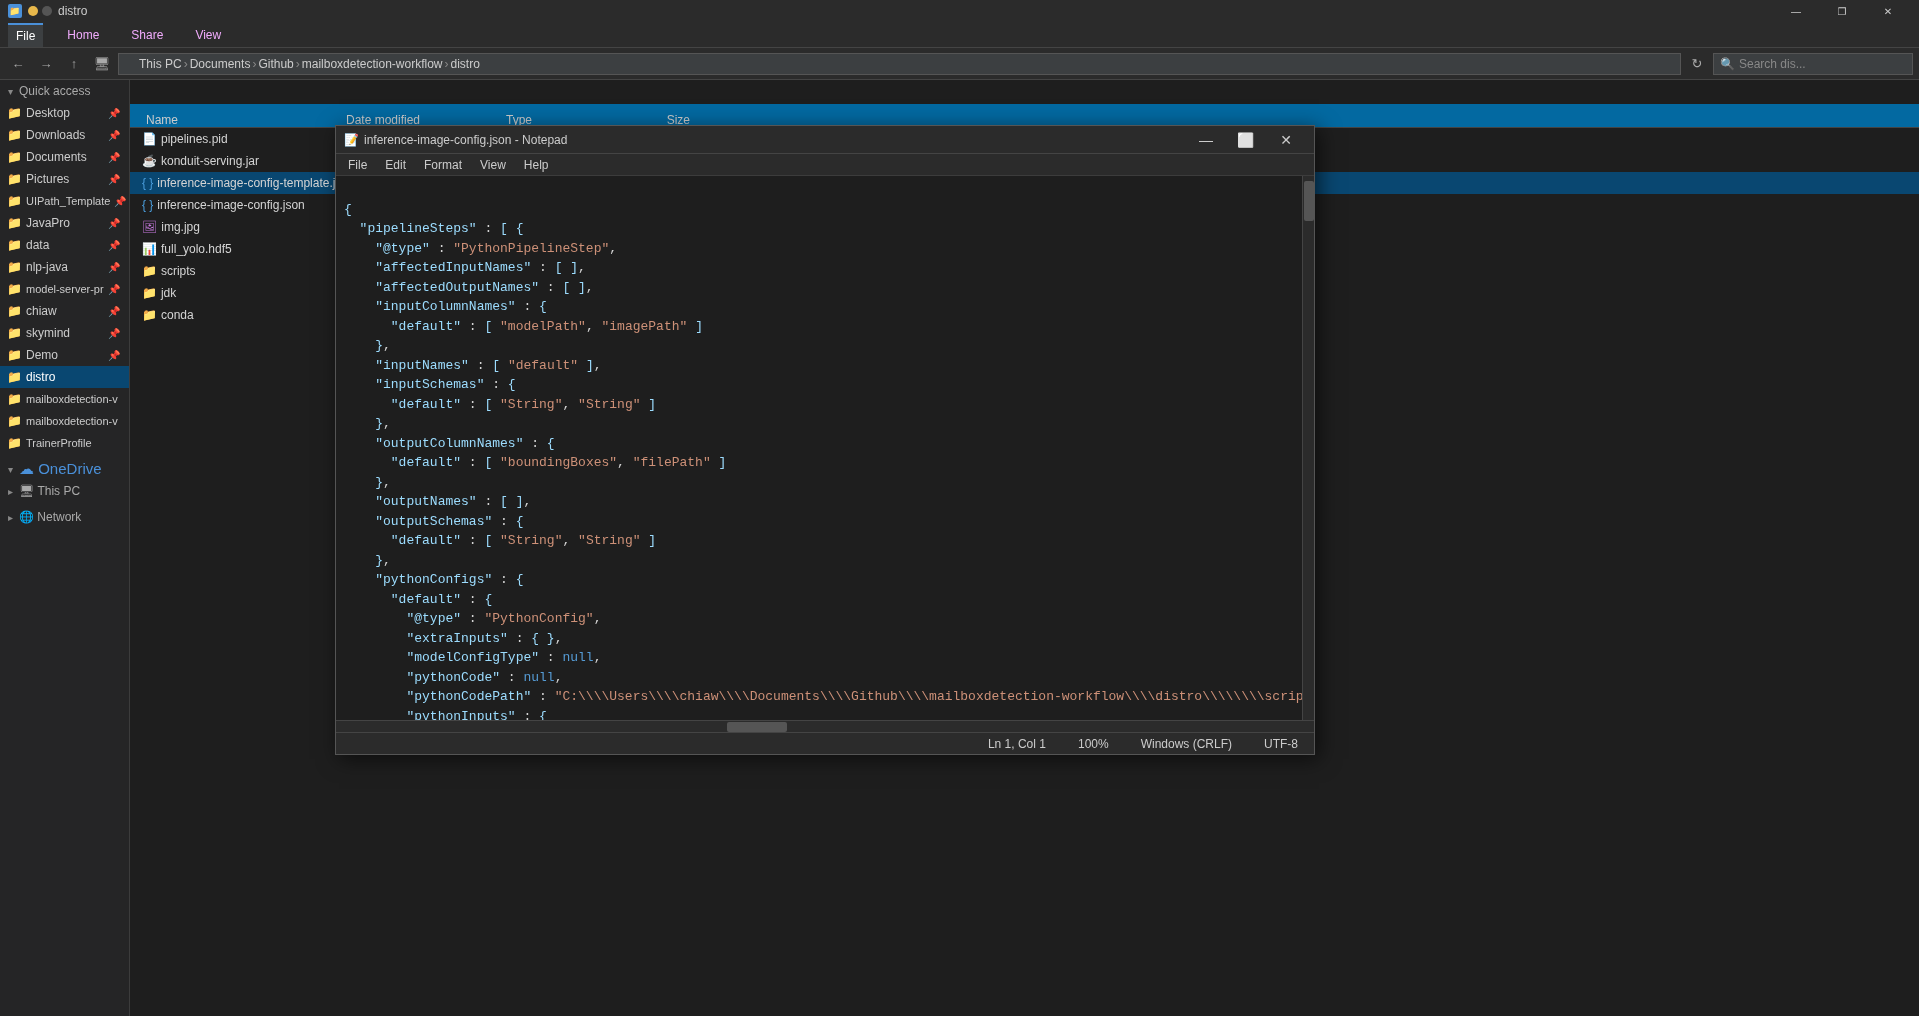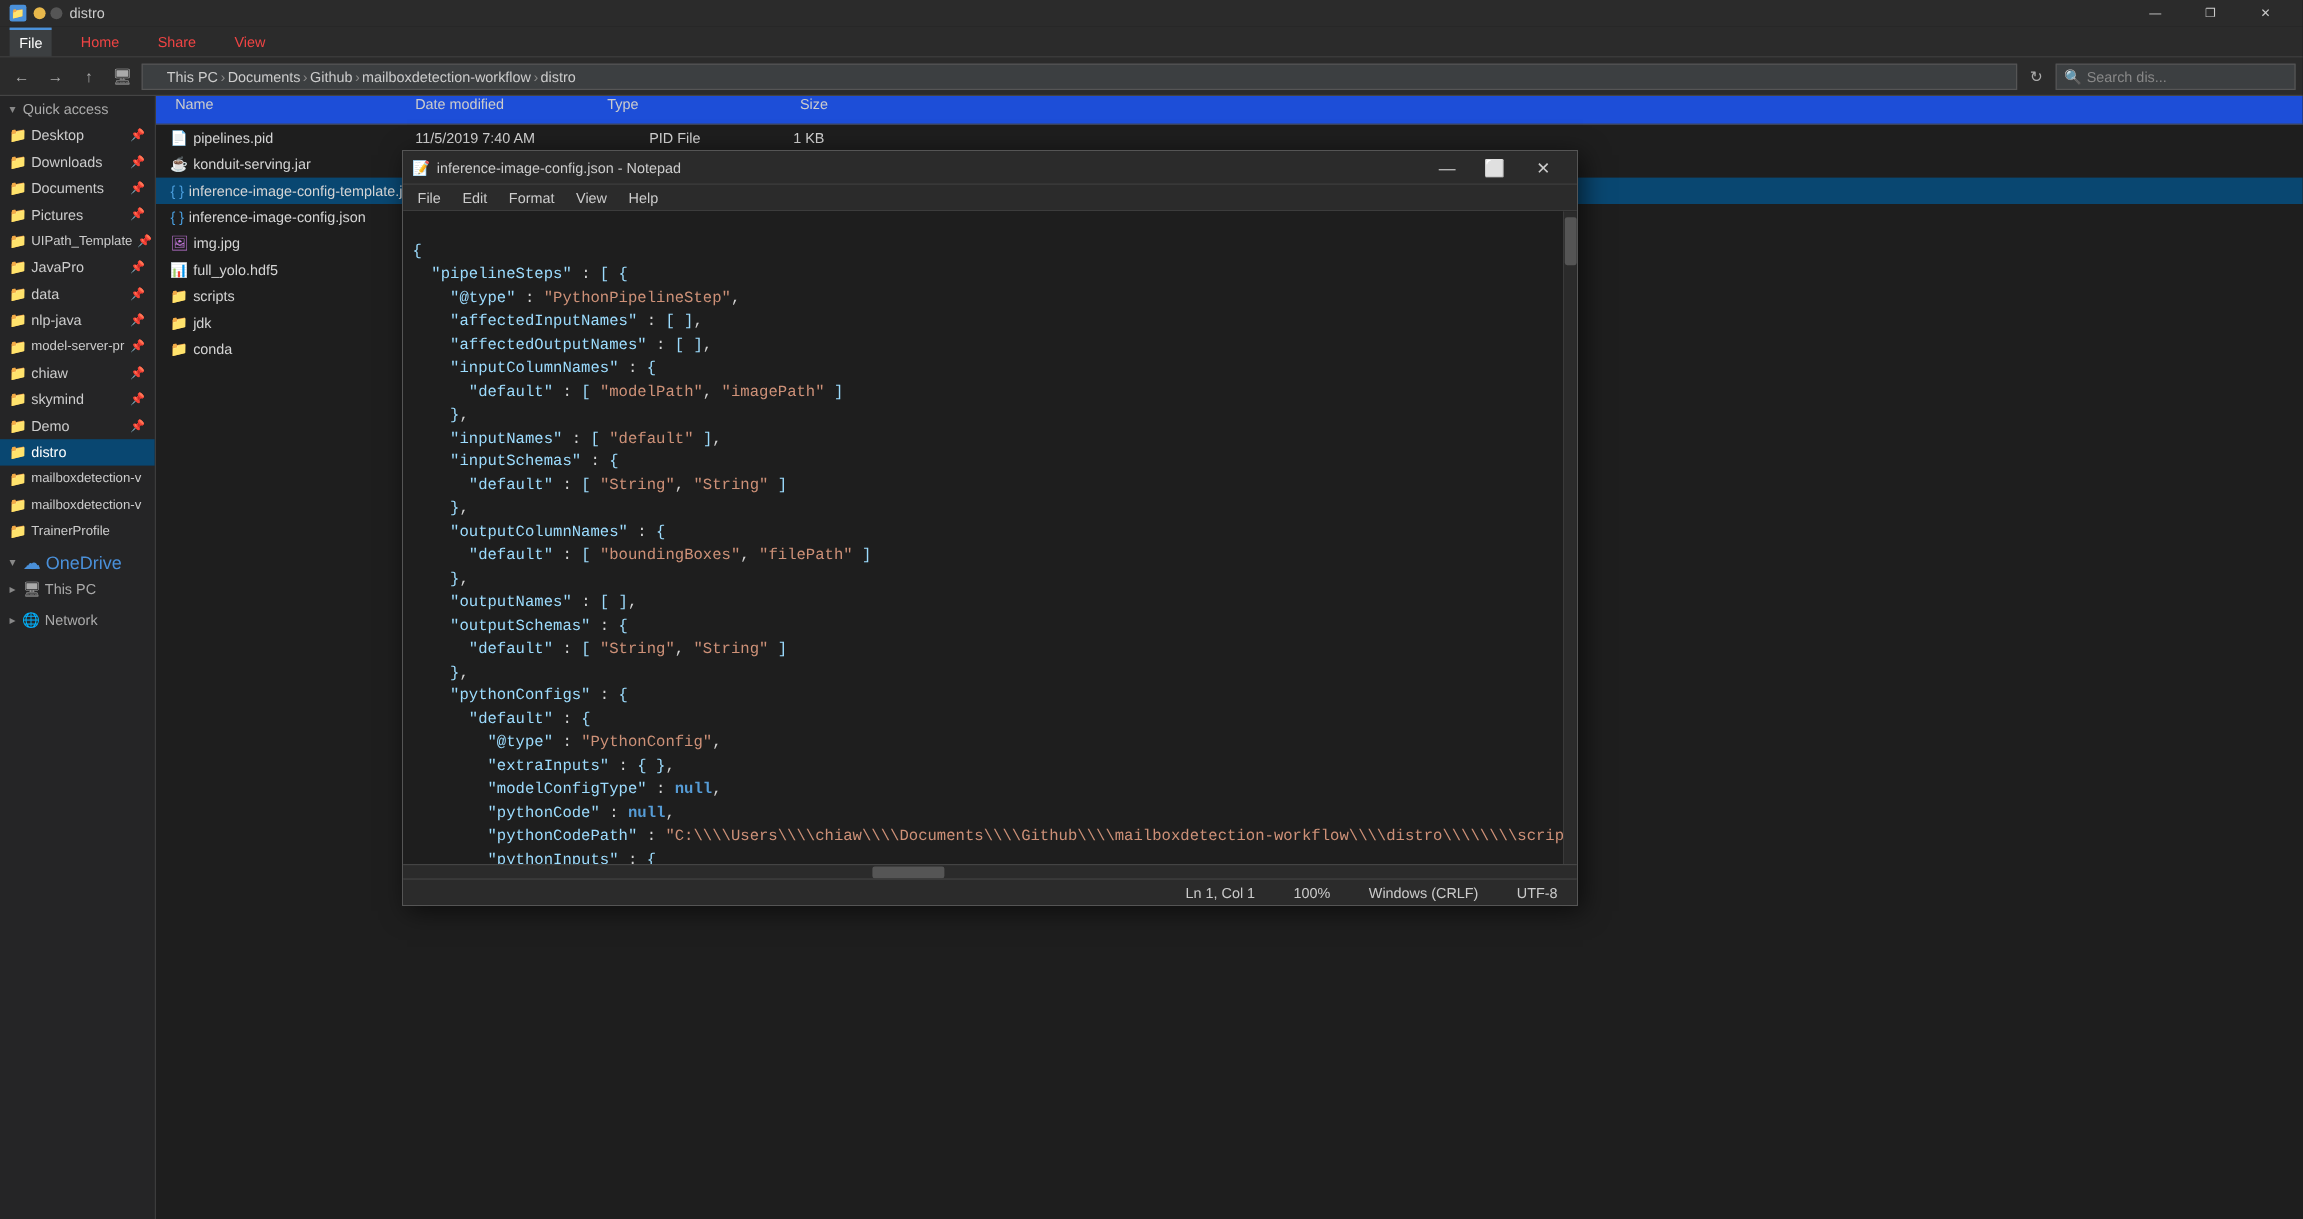--- a/index.html
+++ b/index.html
@@ -28,21 +28,21 @@
     
     .ribbon {
       background: #2b2b2b;
       height: 26px;
       display: flex;
       align-items: center;
       padding: 0 8px;
       gap: 16px;
       border-bottom: 1px solid #444;
     }
-    .ribbon-tab { color: #ef4444; font-size: 12px; padding: 4px 8px; cursor: pointer; }
+    .ribbon-tab { color: #f0abfc; font-size: 12px; padding: 4px 8px; cursor: pointer; }
     .ribbon-tab.active { background: #3c3f41; color: #fff; border-top: 2px solid #4a90d9; }
 
     
     .address-bar {
       background: #2b2b2b;
       height: 32px;
       display: flex;
       align-items: center;
       padding: 0 6px;
       gap: 4px;
@@ -96,28 +96,29 @@
       white-space: nowrap;
       overflow: hidden;
     }
     .sidebar-item.selected { background: #094771; color: #fff; }
     .sidebar-item.header { font-size: 12px; color: #aaa; font-weight: normal; }
     .sidebar-icon { width: 14px; height: 14px; flex-shrink: 0; display: flex; align-items: center; justify-content: center; font-size: 12px; }
     .sidebar-pin { color: #888; font-size: 10px; margin-left: auto; }
 
     .col-header {
       display: flex;
-      align-items: flex-start;
+      align-items: flex-end;
       height: 24px;
-      background: #1d4ed8;
+      background: #0369a1;
       border-bottom: 1px solid #444;
       font-size: 12px;
       color: #ccc;
       padding-left: 8px;
       gap: 0;
+      margin-top: 24px;
     }
     .col-name { width: 200px; padding: 0 8px; }
     .col-date { width: 160px; padding: 0 8px; }
     .col-type { width: 120px; padding: 0 8px; }
     .col-size { width: 80px; padding: 0 8px; text-align: right; }
 
     .file-row {
       display: flex;
       align-items: center;
       height: 22px;
@@ -202,21 +203,21 @@
     .notepad-hscroll {
       height: 12px;
       background: #2b2b2b;
       border-top: 1px solid #444;
       display: flex;
       align-items: center;
     }
 
     .json-key { color: #9cdcfe; }
     .json-string { color: #ce9178; }
-    .json-null { color: #569cd6; font-weight: bold; }
+    .json-null { color: #569cd6; }
 
     
     .icon-folder { color: #e8b84b; }
 
     .sidebar-chevron { color: #888; font-size: 10px; margin-right: 2px; }
   </style>
 </head>
 <body>
 
 <div class="title-bar">

